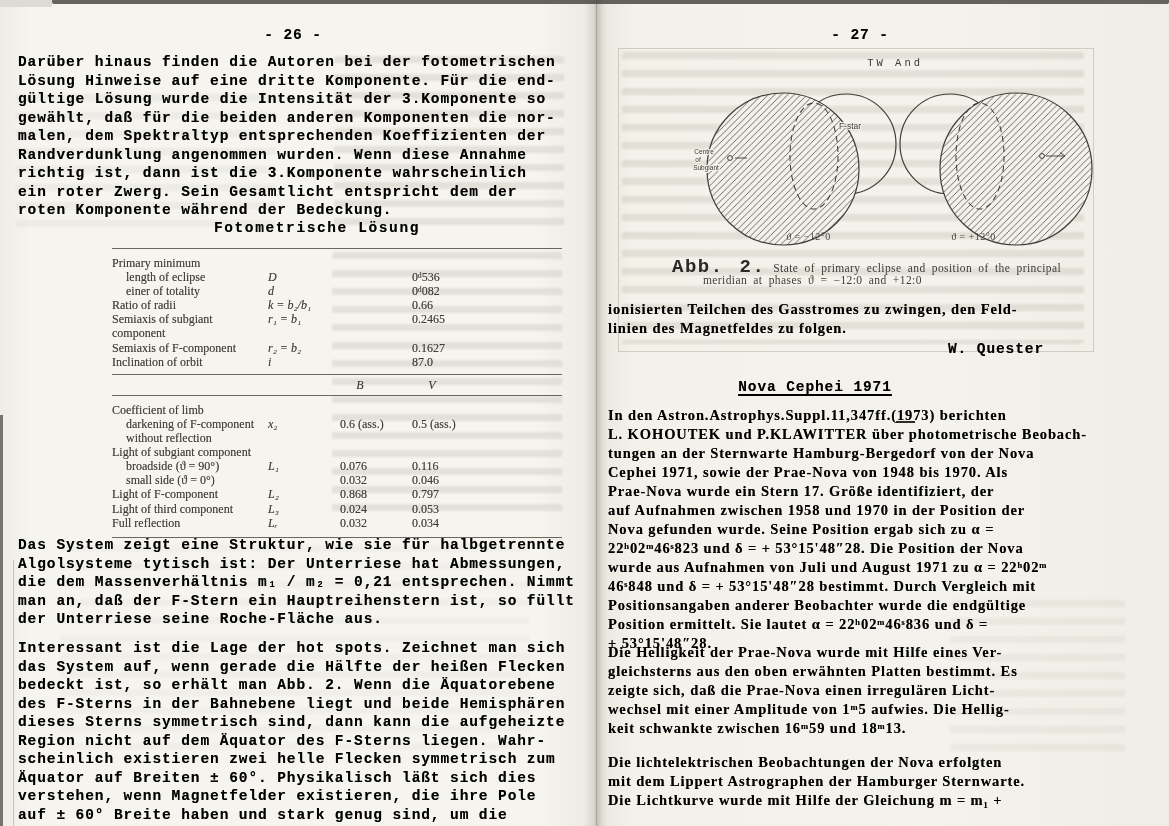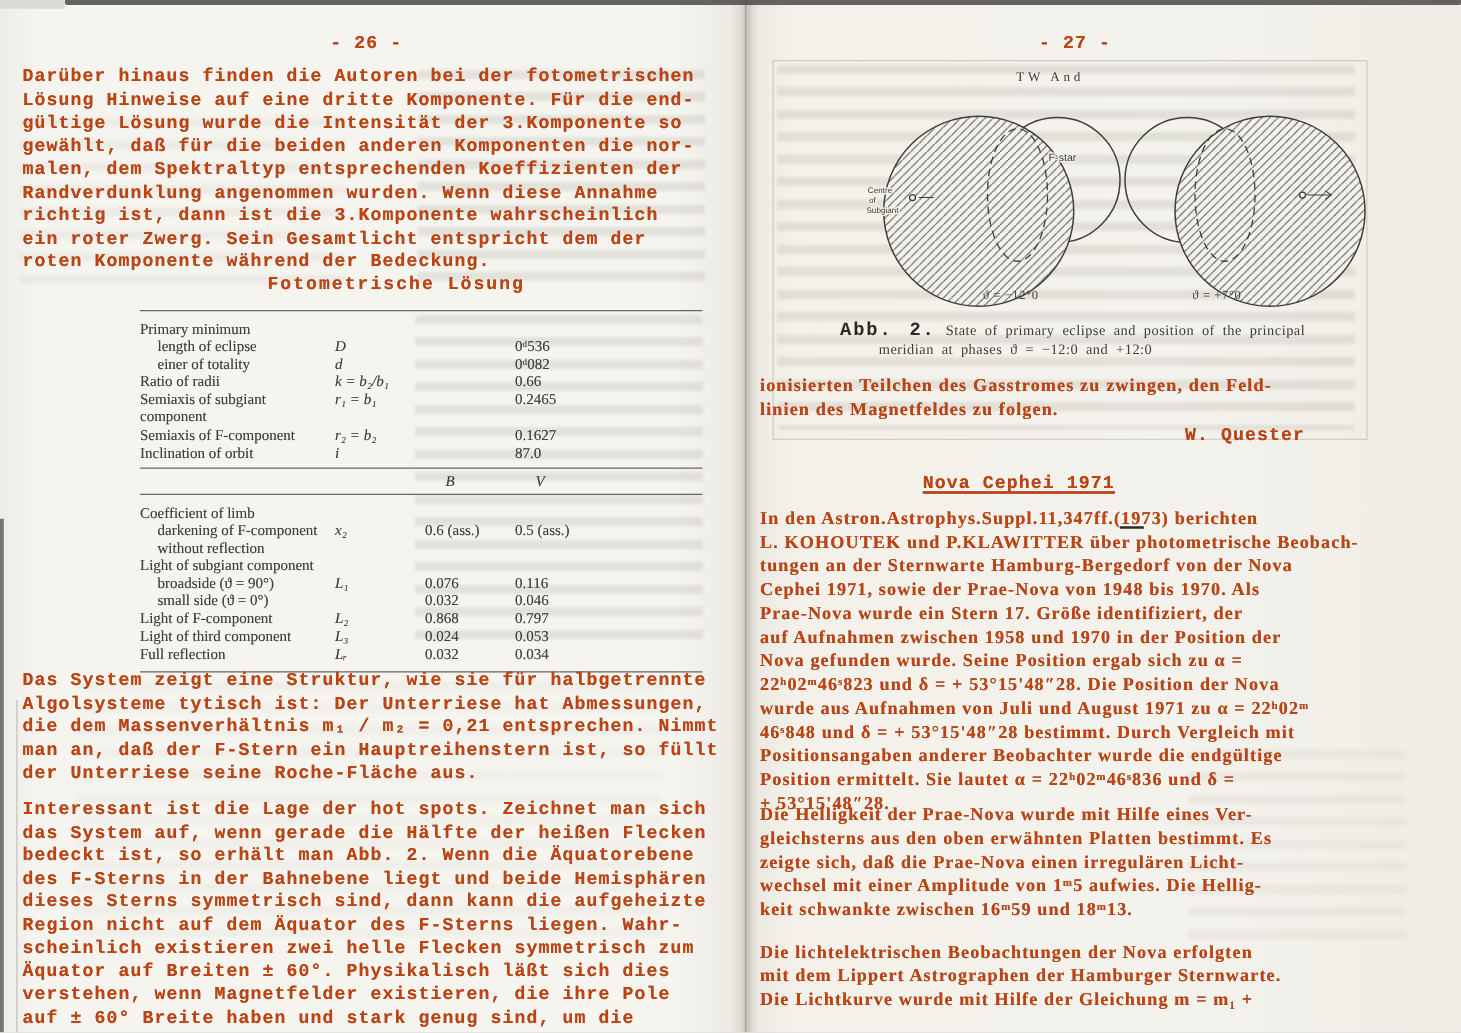--- a/index.html
+++ b/index.html
@@ -18,21 +18,21 @@
   .edgeL2{position:absolute;left:13px;top:560px;width:1px;height:266px;background:rgba(130,126,116,.4);}
 
   .ghost{position:absolute;background:repeating-linear-gradient(180deg,rgba(138,132,115,.16) 0 7px,rgba(0,0,0,0) 7px 18px);
          filter:blur(1.3px);border-radius:4px;}
   .ghost.soft{opacity:.5;}
   .ghost.softer{opacity:.3;}
   .bleedbox{position:absolute;left:618px;top:48px;width:474px;height:302px;
             border:1px solid rgba(168,162,144,.45);filter:blur(.4px);}
 
   .mono{position:absolute;font-family:"Liberation Mono","DejaVu Sans Mono",monospace;font-weight:bold;
-        color:#c2410c;font-size:14.5px;line-height:18.5px;letter-spacing:.9px;white-space:pre-line;
+        color:#000000;font-size:14.5px;line-height:18.5px;letter-spacing:.9px;white-space:pre-line;
         text-shadow:0 0 .4px rgba(40,38,32,.55);}
   .pr{line-height:19px;font-family:Liberation Serif, serif;}
   .pagenum{text-align:center;}
   .ttitle{text-align:right;letter-spacing:1.6px;}
   .heading{text-align:center;text-decoration:underline;text-decoration-thickness:1.5px;text-underline-offset:3px;}
   .u11{position:absolute;left:896px;top:421px;width:19px;height:2px;background:#2b2a24;}
 
   .ptable{position:absolute;left:112px;top:248px;width:450px;
           font-family:"Liberation Serif","DejaVu Serif","DejaVu Sans",serif;
           font-size:12px;color:#3f3e38;text-shadow:0 0 .5px rgba(70,68,60,.5);}
@@ -42,23 +42,23 @@
   .trow{display:grid;grid-template-columns:156px 72px 72px 1fr;line-height:14.1px;}
   .tl.ind{padding-left:14px;}
   .ts{font-style:italic;}
   .thead{padding:3px 0;}
   .th{font-style:italic;text-align:center;width:40px;}
 
   .serifcap{position:absolute;font-family:"Liberation Serif","DejaVu Serif",serif;
             color:#3d3c36;font-size:11.5px;letter-spacing:.4px;word-spacing:3px;}
   .capline{white-space:nowrap;}
   .cappfx{font-family:"Liberation Mono","DejaVu Sans Mono",monospace;font-weight:bold;
-          font-size:15px;color:#2a2923;letter-spacing:1.5px;margin-right:8px;}
-  .figtitle{position:absolute;font-family:Liberation Serif, serif;font-size:10.5px;
-            letter-spacing:3px;color:#3a3933;text-align:left;}
+          font-size:19px;color:#2a2923;letter-spacing:1.5px;margin-right:8px;}
+  .figtitle{position:absolute;font-family:Liberation Mono, monospace;font-size:10.5px;
+            letter-spacing:3px;color:#3a3933;text-align:right;}
   .phase{position:absolute;font-family:"Liberation Serif","DejaVu Serif",serif;
          font-size:10px;color:#45443e;text-align:center;letter-spacing:.5px;}
   svg text{font-family:"Liberation Sans",sans-serif;fill:#3c3b35;
            paint-order:stroke;stroke:#f3f1ea;stroke-width:2px;}
 </style>
 </head>
 <body>
 
 <div class="scan">
   <div class="pageL"></div>
@@ -251,21 +251,21 @@
       <circle cx="398" cy="93" r="76" fill="#f3f1eb" stroke="none"></circle>
       <circle cx="398" cy="93" r="76" fill="url(#hatch)" stroke="#3f3e38" stroke-width="1.2"></circle>
       <ellipse cx="362" cy="80" rx="24" ry="53" fill="none" stroke="#3f3e38" stroke-width="1.05" stroke-dasharray="6 4"></ellipse>
       <circle cx="424" cy="80" r="2.4" fill="#f3f1eb" stroke="#3c3b35" stroke-width="1"></circle>
       <line x1="428" y1="80" x2="446" y2="80" stroke="#3c3b35" stroke-width="0.9"></line>
       <polyline points="442,76.5 447,80 442,83.5" fill="none" stroke="#3c3b35" stroke-width="0.9"></polyline>
     </g>
   </svg>
 
   <div class="phase" style="left:756px;top:231px;width:105px">ϑ = −12°0</div>
-  <div class="phase" style="left:921px;top:231px;width:105px">ϑ = +7°0</div>
+  <div class="phase" style="left:921px;top:231px;width:105px">ϑ = +12°0</div>
 
   <div class="serifcap capline" style="left:672px;top:256px">
     <span class="cappfx">Abb. 2.</span><span>State of primary eclipse and position of the principal</span>
   </div>
   <div class="serifcap capline" style="left:703px;top:274px">meridian at phases ϑ = −12:0 and +12:0</div>
 
   <div class="mono pr" style="left:608px;top:300px;width:562px">ionisierten Teilchen des Gasstromes zu zwingen, den Feld-
 linien des Magnetfeldes zu folgen.</div>
 
   <div class="mono" style="left:948px;top:340px;width:140px">W. Quester</div>

